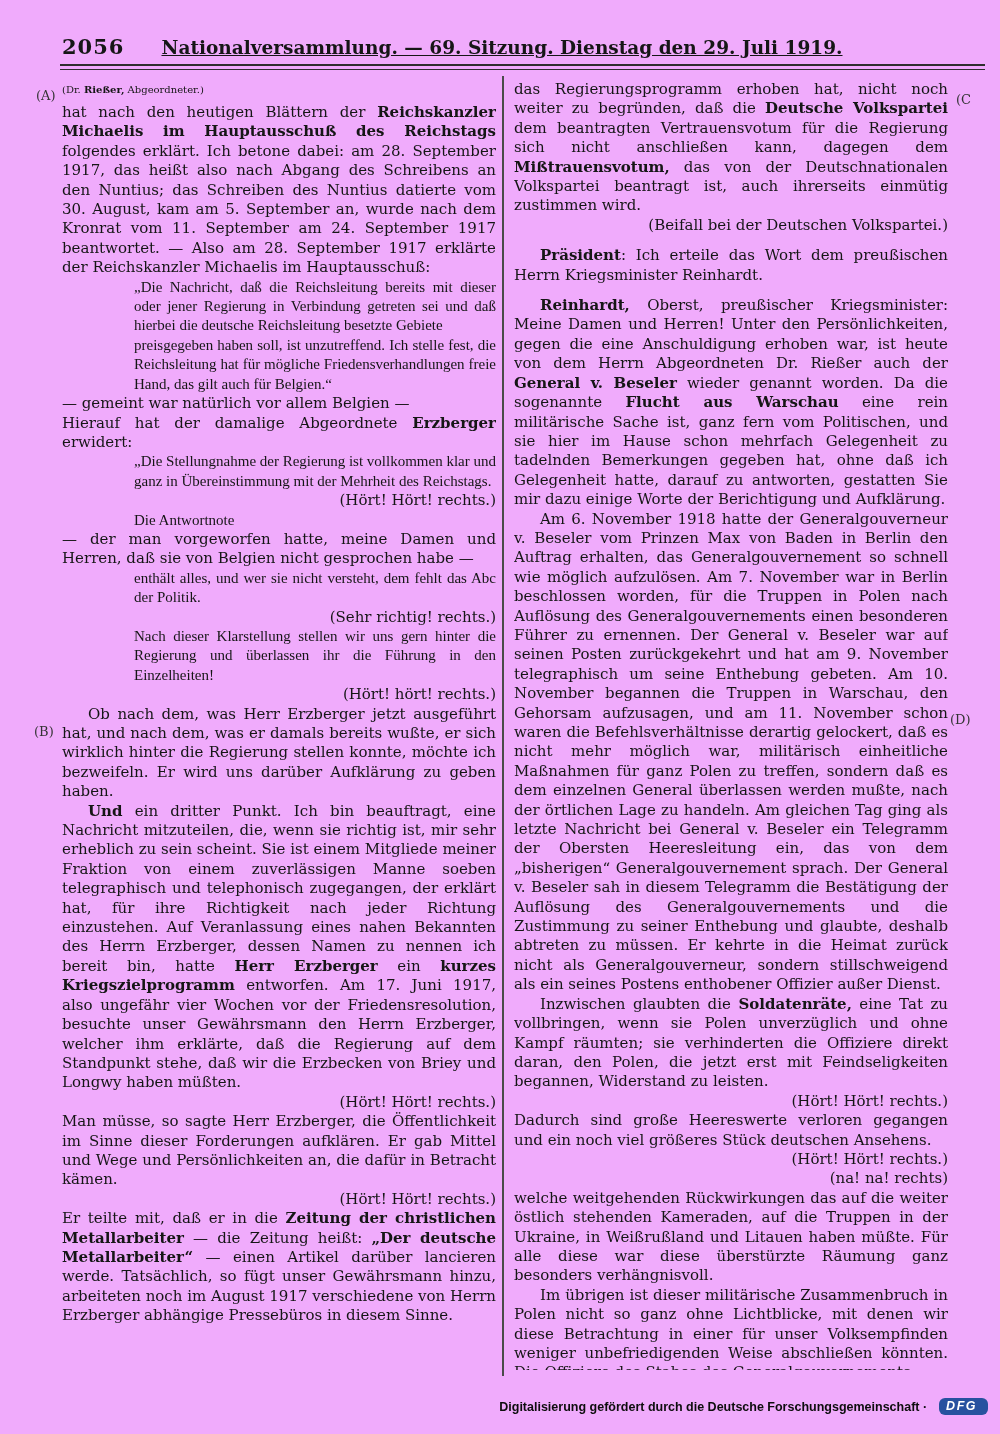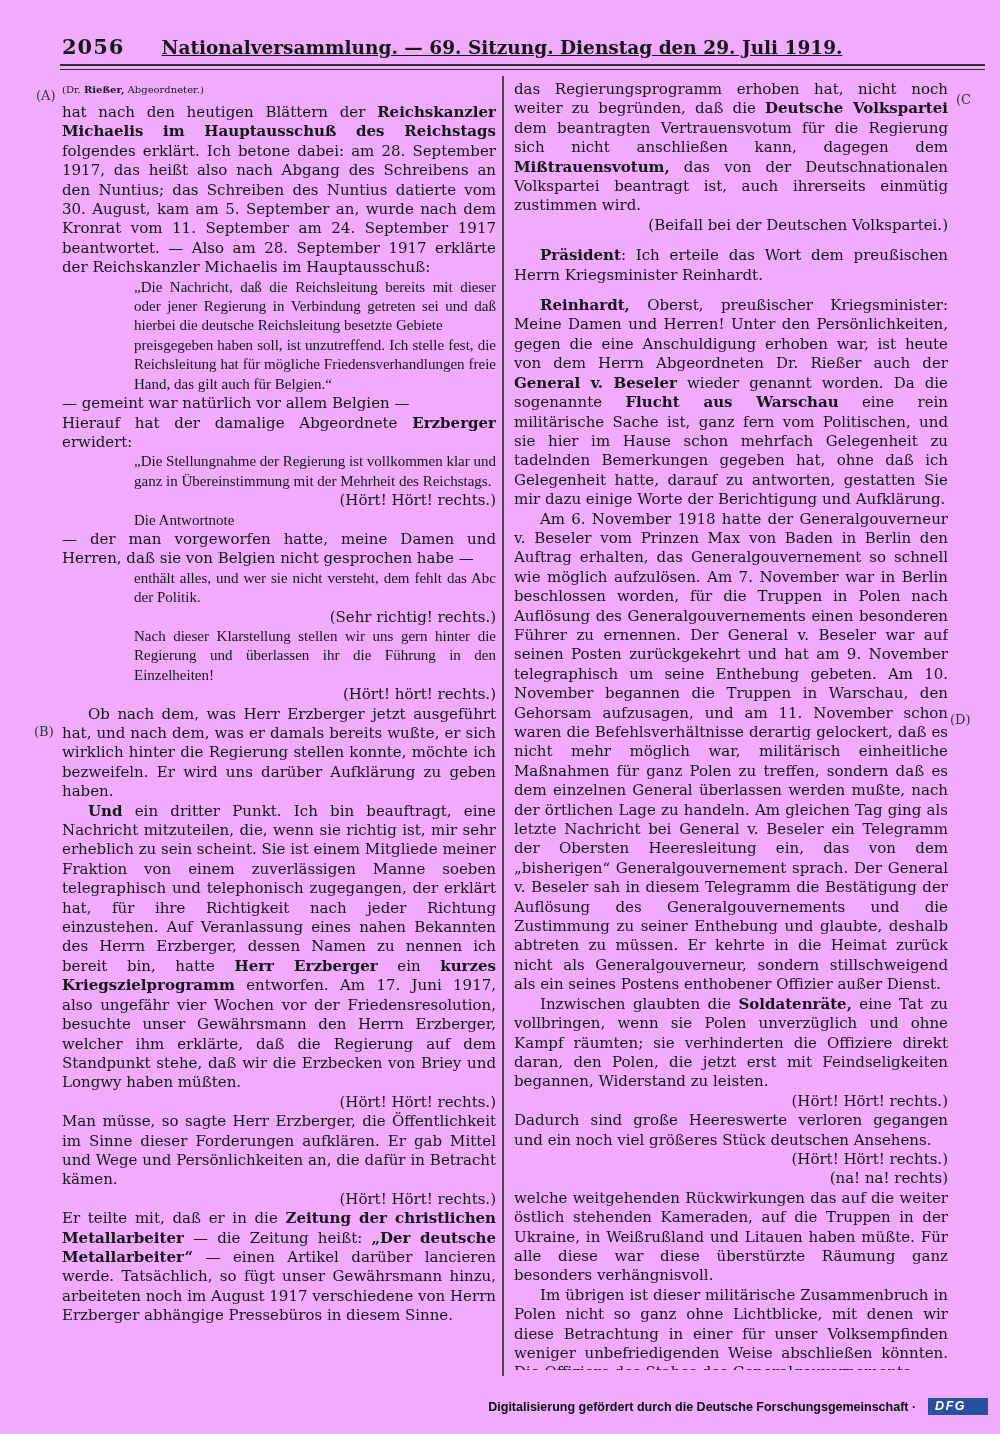--- a/index.html
+++ b/index.html
@@ -25,22 +25,22 @@
   .blk b{font-weight:bold;}
   .speaker-note{font-size:10px;line-height:20px;margin-bottom:3px;}
   .marker{position:absolute;font-size:13px;color:#333;font-family:"DejaVu Serif", serif;}
   .marker-a{left:36px;top:88px;}
   .marker-b{left:34px;top:724px;}
   .marker-c{left:956px;top:92px;}
   .marker-d{left:950px;top:712px;}
   .footer{position:absolute;right:12px;top:1398px;display:flex;align-items:center;gap:12px;
           font-family:"Liberation Sans", sans-serif;font-size:12.5px;font-weight:bold;color:#0d0d0d;}
   .dfg{background:#27519f;color:#ffffff;font-weight:bold;font-style:italic;
-       padding:1px 22px 2px 7px;font-size:12.5px;letter-spacing:1.5px;
-       font-family:"Liberation Sans", sans-serif;}
+       padding:1px 11px 2px 7px;font-size:12.5px;letter-spacing:1.5px;
+       font-family:"Liberation Sans", sans-serif;border-radius:6px;}
 </style>
 </head>
 <body>
 
 <div class="page">
 
   <div class="pagenum">2056</div>
   <div class="title">Nationalversammlung. — 69. Sitzung. Dienstag den 29. Juli 1919.</div>
   <div class="rule"></div>
 

